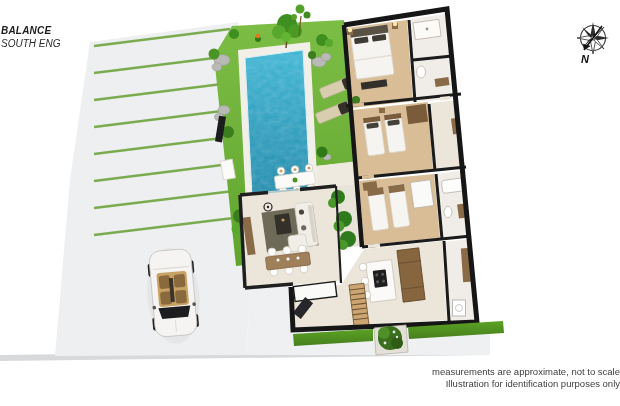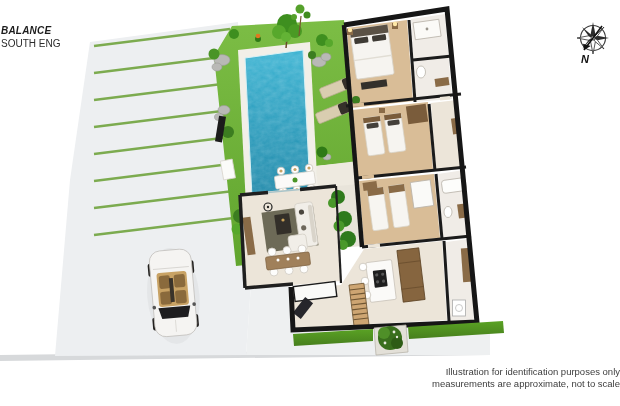--- a/index.html
+++ b/index.html
@@ -1,20 +1,20 @@
 <!DOCTYPE html>
 <html><head>
 <meta charset="utf-8">
 <style>
   html,body{margin:0;padding:0;background:#ffffff;}
   #stage{position:relative;width:620px;height:406px;background:#ffffff;overflow:hidden;
          font-family:"Liberation Sans",sans-serif;}
   .hdr{position:absolute;left:1px;top:24px;color:#1c1c1c;}
   .hdr .t1{font-size:10px;font-weight:bold;letter-spacing:.2px;line-height:13px;font-style:italic;}
-  .hdr .t2{font-size:10px;color:#2b2b2b;line-height:13px;}
+  .hdr .t2{font-size:10px;color:#2b2b2b;line-height:13px;font-style:italic;}
   .disclaimer{position:absolute;right:0px;bottom:16px;text-align:right;
               font-size:9.5px;line-height:12px;color:#3d3d3d;}
   svg{position:absolute;left:0;top:0;}
   #compass{left:572px;top:14px;}
   text.nlab{font:italic bold 11px "Liberation Sans",sans-serif;fill:#111;}
 </style>
 </head>
 <body>
 
 <div id="stage">
@@ -373,17 +373,17 @@
     </g>
     <text class="nlab" x="9" y="49">N</text>
   </svg>
 
   <div class="hdr">
     <div class="t1">BALANCE</div>
     <div class="t2">SOUTH ENG</div>
   </div>
 
   <div class="disclaimer">
+    <div>measurements are approximate, not to scale</div>
     <div>Illustration for identification purposes only</div>
-    <div>measurements are approximate, not to scale</div>
   </div>
 
 </div>
 
 </body></html>

